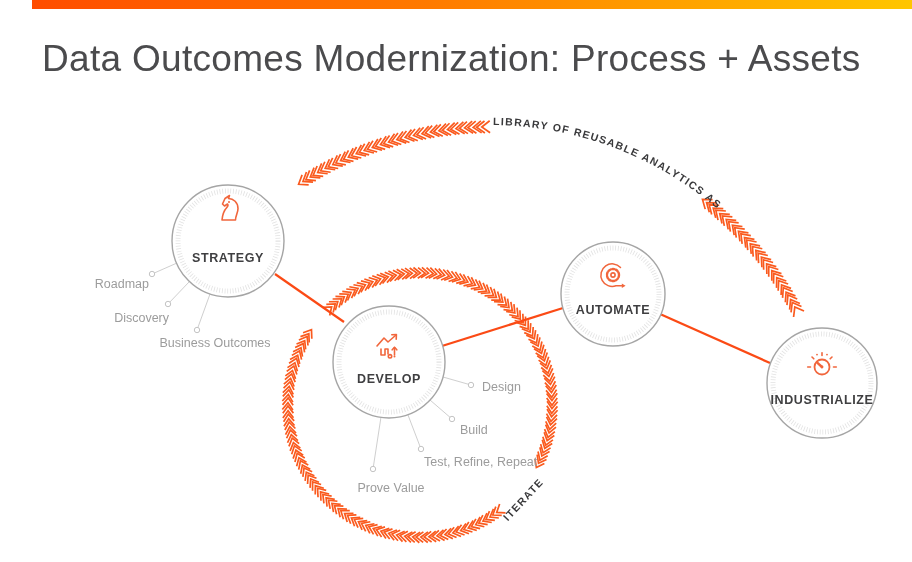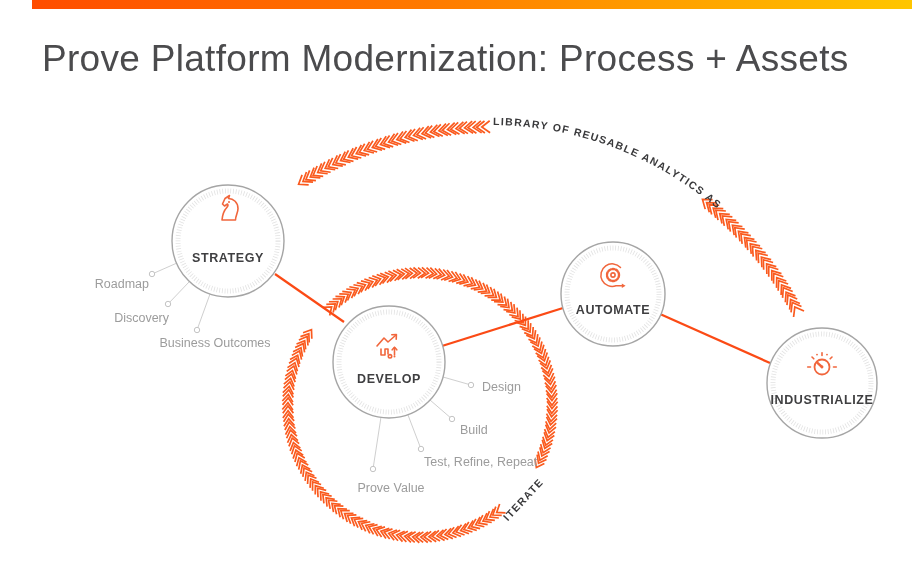--- a/index.html
+++ b/index.html
@@ -21,21 +21,21 @@
   .sat-label{font:12.5px "Liberation Sans",sans-serif;fill:#9c9c9c;}
   .arc-text{font:bold 10.5px "Liberation Sans",sans-serif;fill:#39393b;letter-spacing:1.3px;}
   .icon{stroke:#f1663c;fill:none;stroke-width:1.6;stroke-linecap:round;stroke-linejoin:round;}
   .icon-fill{fill:#f1663c;stroke:none;}
   .chev{fill:none;stroke:#fa5a1e;stroke-width:1.7;}
 </style>
 </head>
 <body>
 
 <div class="top-bar"></div>
-<h1 class="title">Prove Platform Modernization: Process + Assets</h1>
+<h1 class="title">Data Outcomes Modernization: Process + Assets</h1>
 
 <svg width="912" height="562" viewBox="0 0 912 562">
 
   <g id="chevrons">
       <g>
         <g transform="translate(477.9,127.2) rotate(178.0)">
           <path d="M -6.8 -6.0 L 1.3 0 L -6.8 6.0" class="chev"></path>
           <path d="M -12.0 -6.0 L -3.9 0 L -12.0 6.0" class="chev"></path>
         </g>
         <g transform="translate(469.3,127.6) rotate(176.6)">

